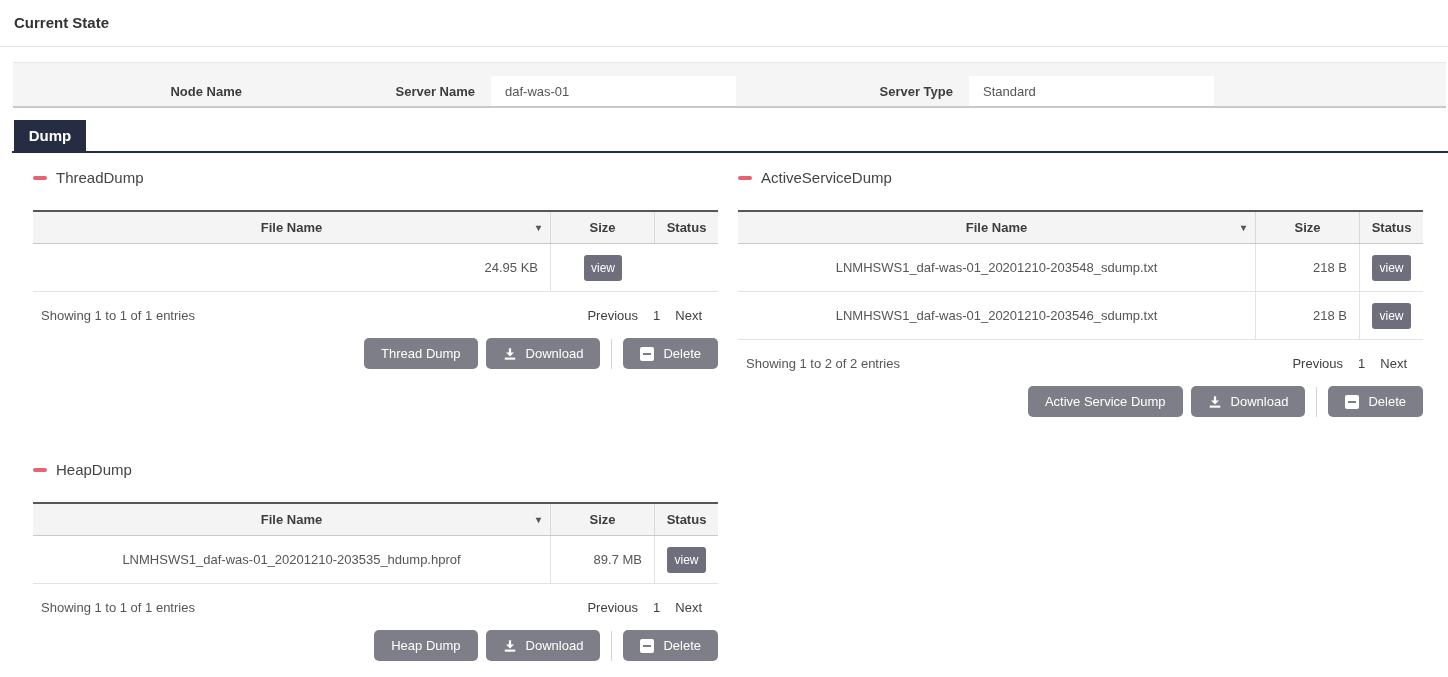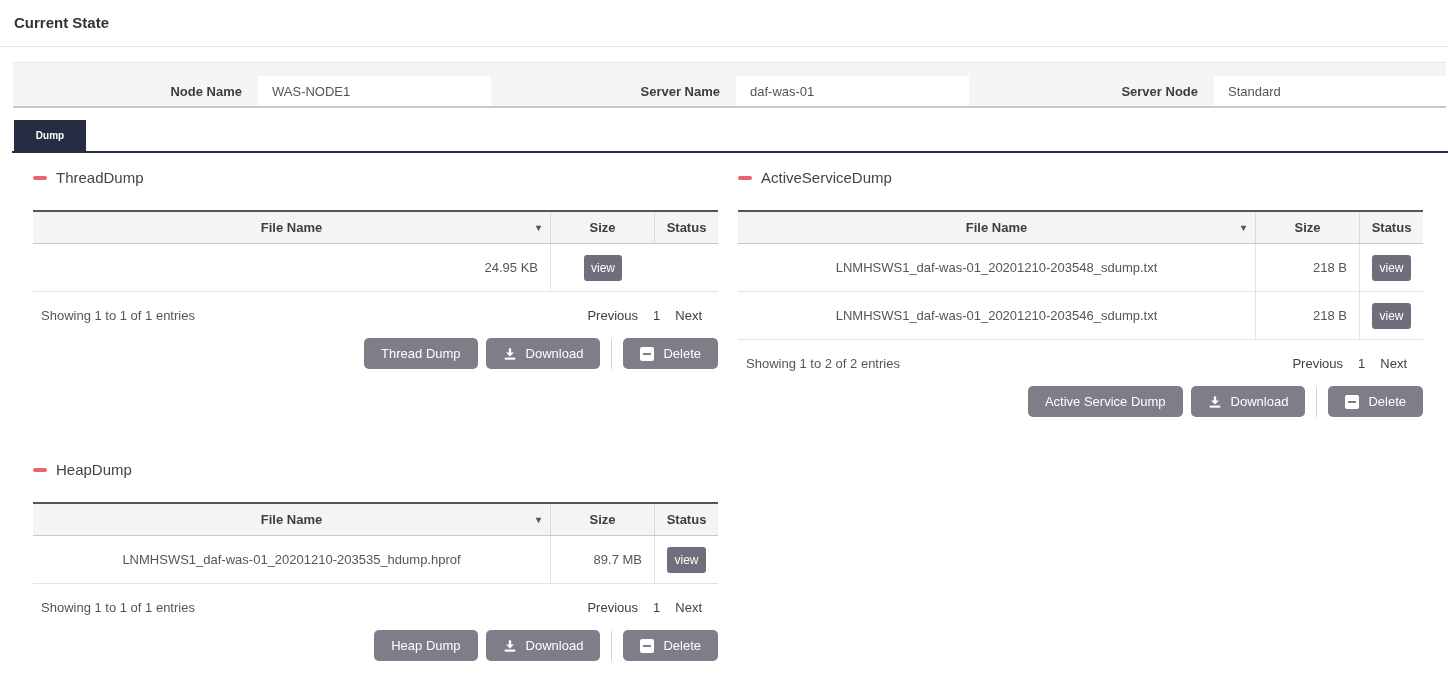--- a/index.html
+++ b/index.html
@@ -48,21 +48,21 @@
   
   .tabs {
     margin: 12px 0 0 12px;
     border-bottom: 2px solid #262c41;
     display: flex;
   }
   .tab {
     margin-left: 2px;
     width: 72px; height: 31px;
     background: #262c41;
-    color: #fff; font-size: 10px; font-weight: bold;
+    color: #fff; font-size: 15px; font-weight: bold;
     display: flex; align-items: center; justify-content: center;
     cursor: pointer;
   }
   
   .content { display: flex; margin-top: 16px; }
   .col-left  { margin-left: 33px; width: 685px; }
   .col-right { margin-left: 20px; width: 685px; }
   
   .section-title {
     display: flex; align-items: center; gap: 9px;
@@ -149,24 +149,23 @@
 </head>
 <body>
 
 <div class="page-header">
   <h1>Current State</h1>
 </div>
 
 <div class="info-bar">
   <div class="info-row">
     <div class="info-label">Node Name</div>
-    <div class="info-value">WAS-NODE1</div>
     <div class="info-label">Server Name</div>
     <div class="info-value">daf-was-01</div>
-    <div class="info-label">Server Node</div>
+    <div class="info-label">Server Type</div>
     <div class="info-value">Standard</div>
   </div>
 </div>
 
 <div class="tabs">
   <div class="tab">Dump</div>
 </div>
 
 <div class="content">
 

